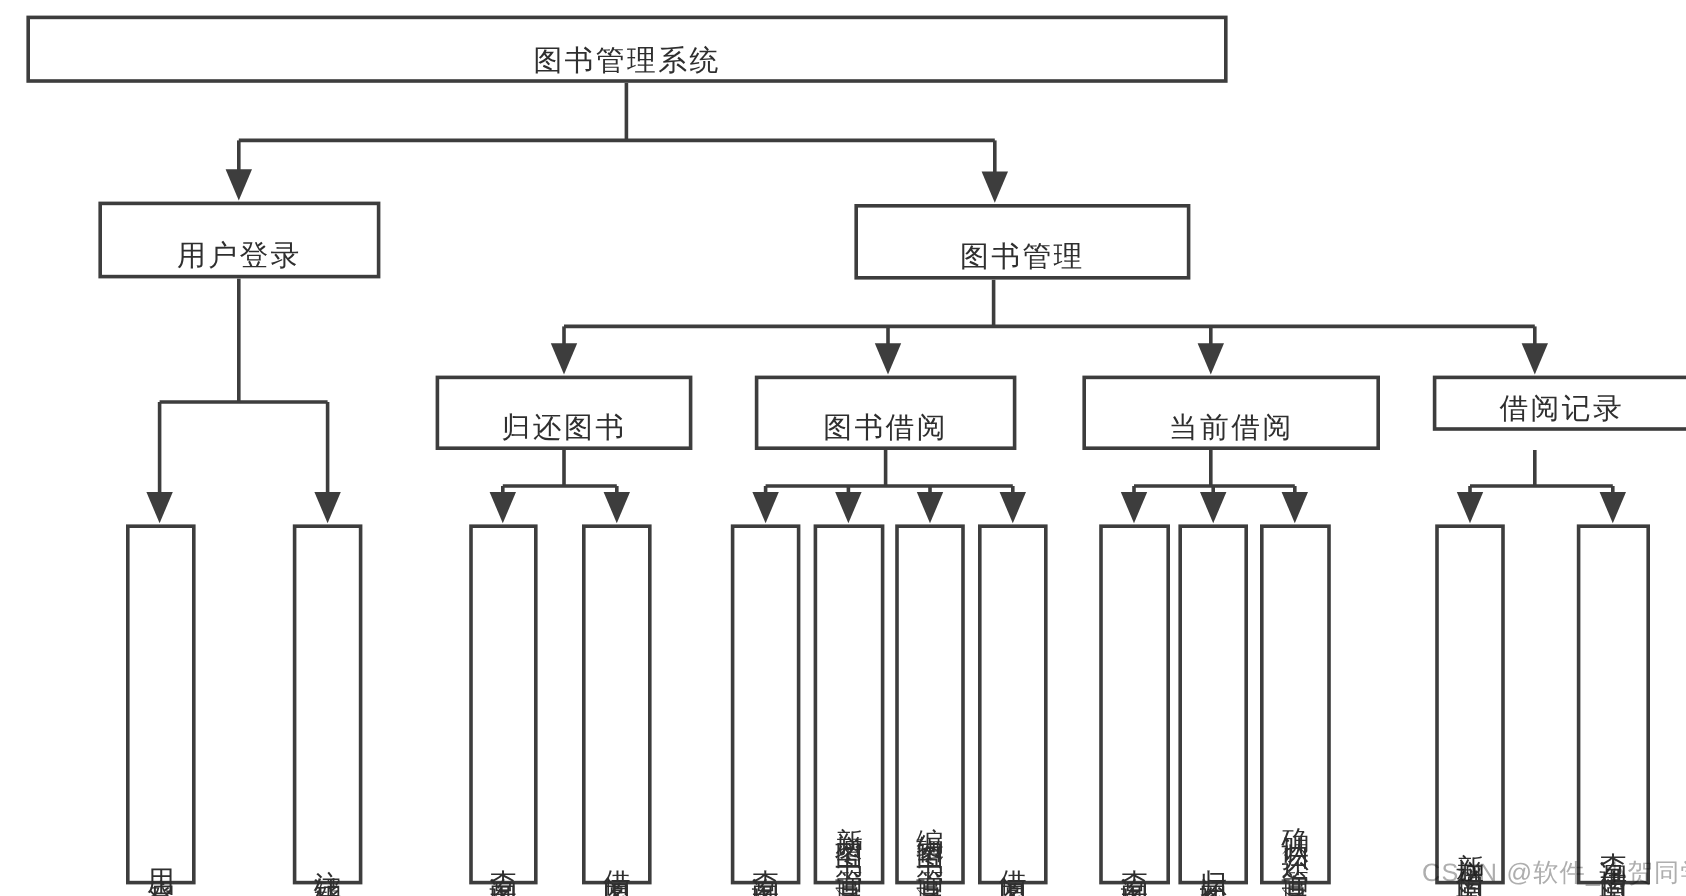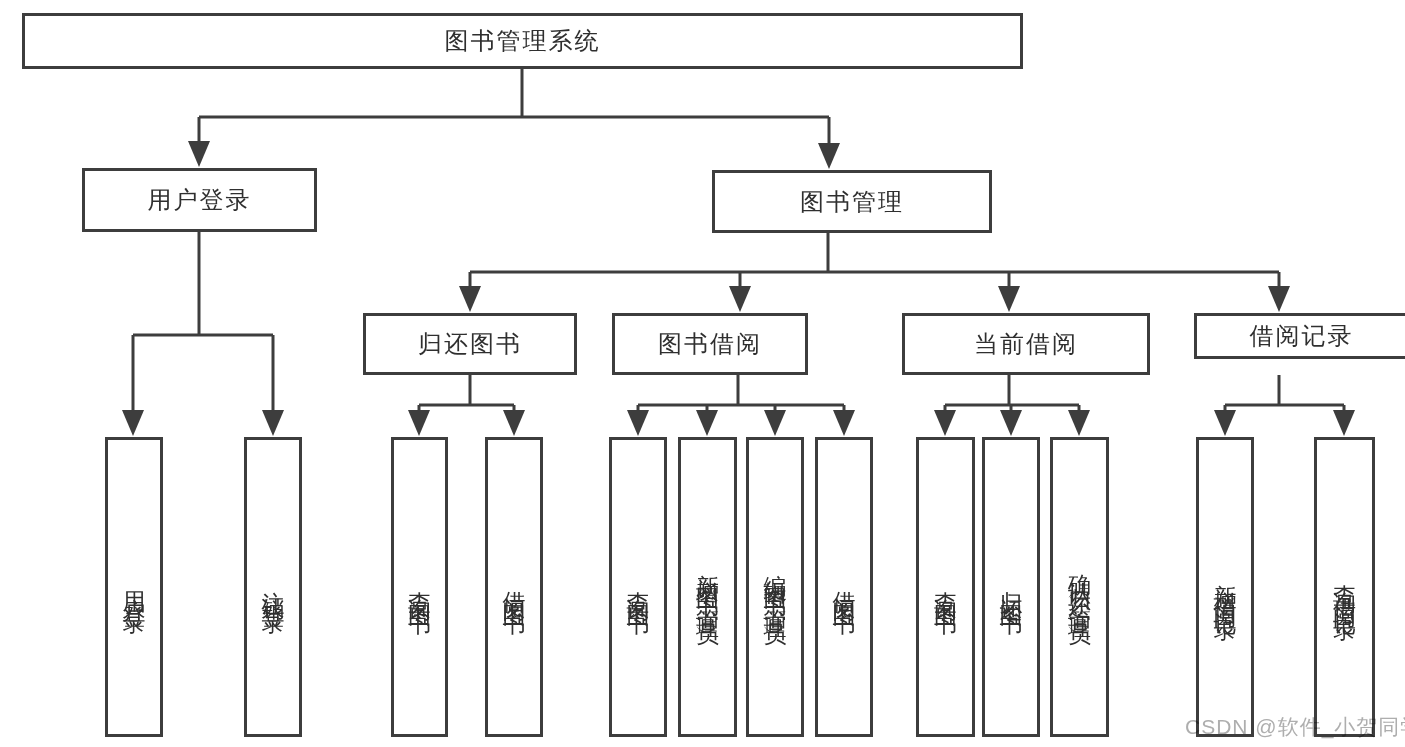--- a/index.html
+++ b/index.html
@@ -22,21 +22,21 @@
     left: 0; top: 0;
     width: 1405px;
     height: 747px;
     z-index: 1;
   }
   .node {
     position: absolute;
     background: #ffffff;
     border: 3px solid #3d3d3d;
     display: flex;
-    align-items: center;
+    align-items: flex-end;
     justify-content: center;
     z-index: 2;
   }
   .h-label {
     font-size: 24px;
     letter-spacing: 2px;
     color: #2f2f2f;
     white-space: nowrap;
   }
   .leaf {
@@ -144,21 +144,21 @@
   <div class="node" style="left:82px; top:168px; width:235px; height:64px;">
     <span class="h-label">用户登录</span>
   </div>
   <div class="node" style="left:712px; top:170px; width:280px; height:63px;">
     <span class="h-label">图书管理</span>
   </div>
 
   <div class="node" style="left:363px; top:313px; width:214px; height:62px;">
     <span class="h-label">归还图书</span>
   </div>
-  <div class="node" style="left:612px; top:313px; width:196px; height:62px;">
+  <div class="node" style="left:629px; top:313px; width:218px; height:62px;">
     <span class="h-label">图书借阅</span>
   </div>
   <div class="node" style="left:902px; top:313px; width:248px; height:62px;">
     <span class="h-label">当前借阅</span>
   </div>
   <div class="node" style="left:1172px; top:313px; width:215px; height:46px;margin-left:22px;">
     <span class="h-label">借阅记录</span>
   </div>
 
   <div class="node leaf" style="left:105px;">

